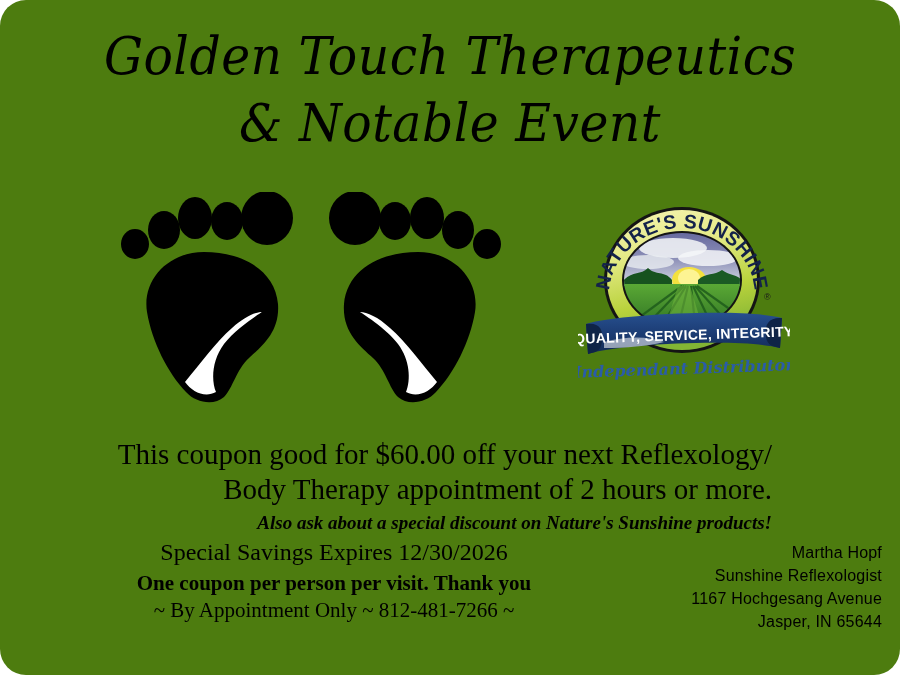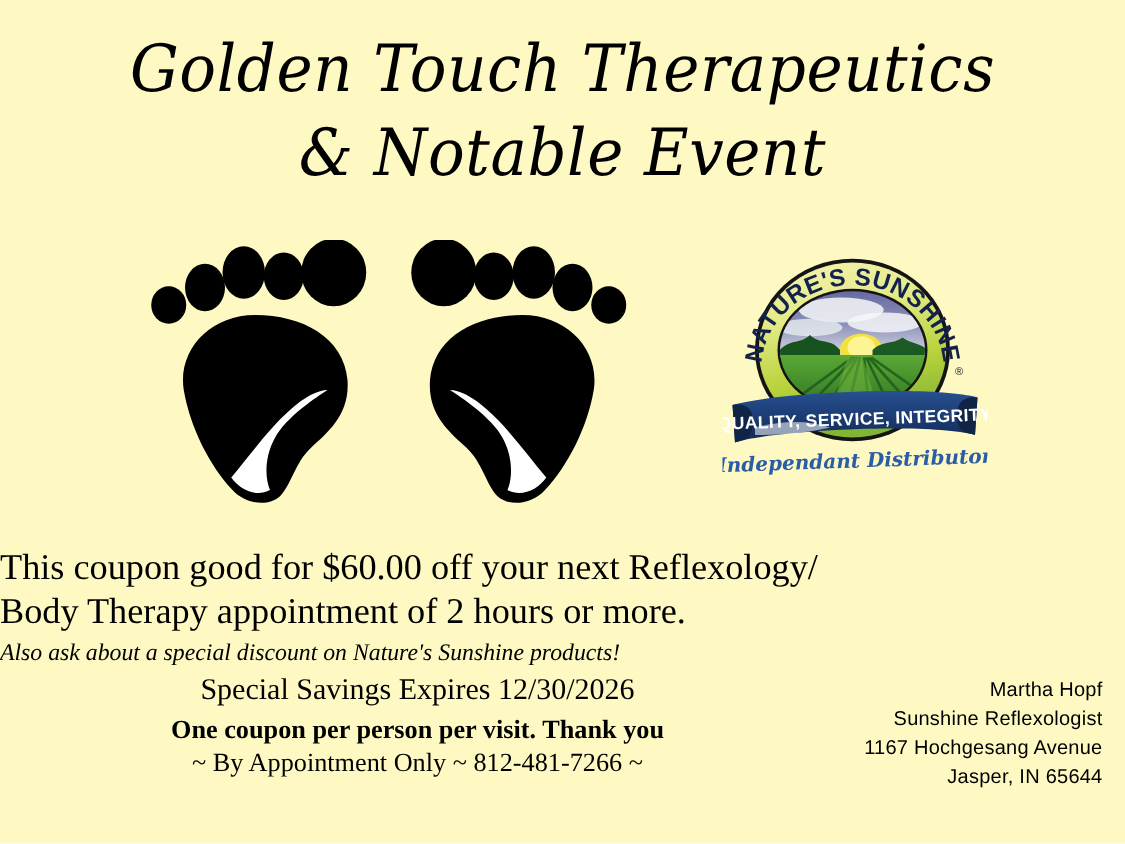--- a/index.html
+++ b/index.html
@@ -13,21 +13,22 @@
     position: relative;
     overflow: hidden;
     font-family: "Liberation Serif", "DejaVu Serif", serif;
     color: #000000;
     -webkit-font-smoothing: antialiased;
   }
 
   .coupon {
     position: absolute;
     inset: 0;
-    background: #fef9c3;
+    background: #4d7c0f;
+    border-radius: 26px;
   }
 
   
   .title-block {
     position: absolute;
     top: 26px;
     left: 0;
     width: 900px;
     text-align: center;
   }
@@ -78,32 +79,32 @@
     height: 196px;
   }
   .ns-logo svg { display: block; width: 100%; height: 100%; }
 
   
   .offer {
     position: absolute;
     top: 437px;
     left: 0;
     width: 772px;
-    text-align: left;
+    text-align: right;
   }
   .offer-line {
     font-size: 29px;
     line-height: 35px;
     white-space: nowrap;
   }
   .offer-sub {
     font-size: 19px;
     line-height: 28px;
     font-style: italic;
-    font-weight: normal;
+    font-weight: bold;
     white-space: nowrap;
     margin-top: 2px;
   }
 
   
   .savings-block {
     position: absolute;
     top: 533px;
     left: 78px;
     width: 512px;

